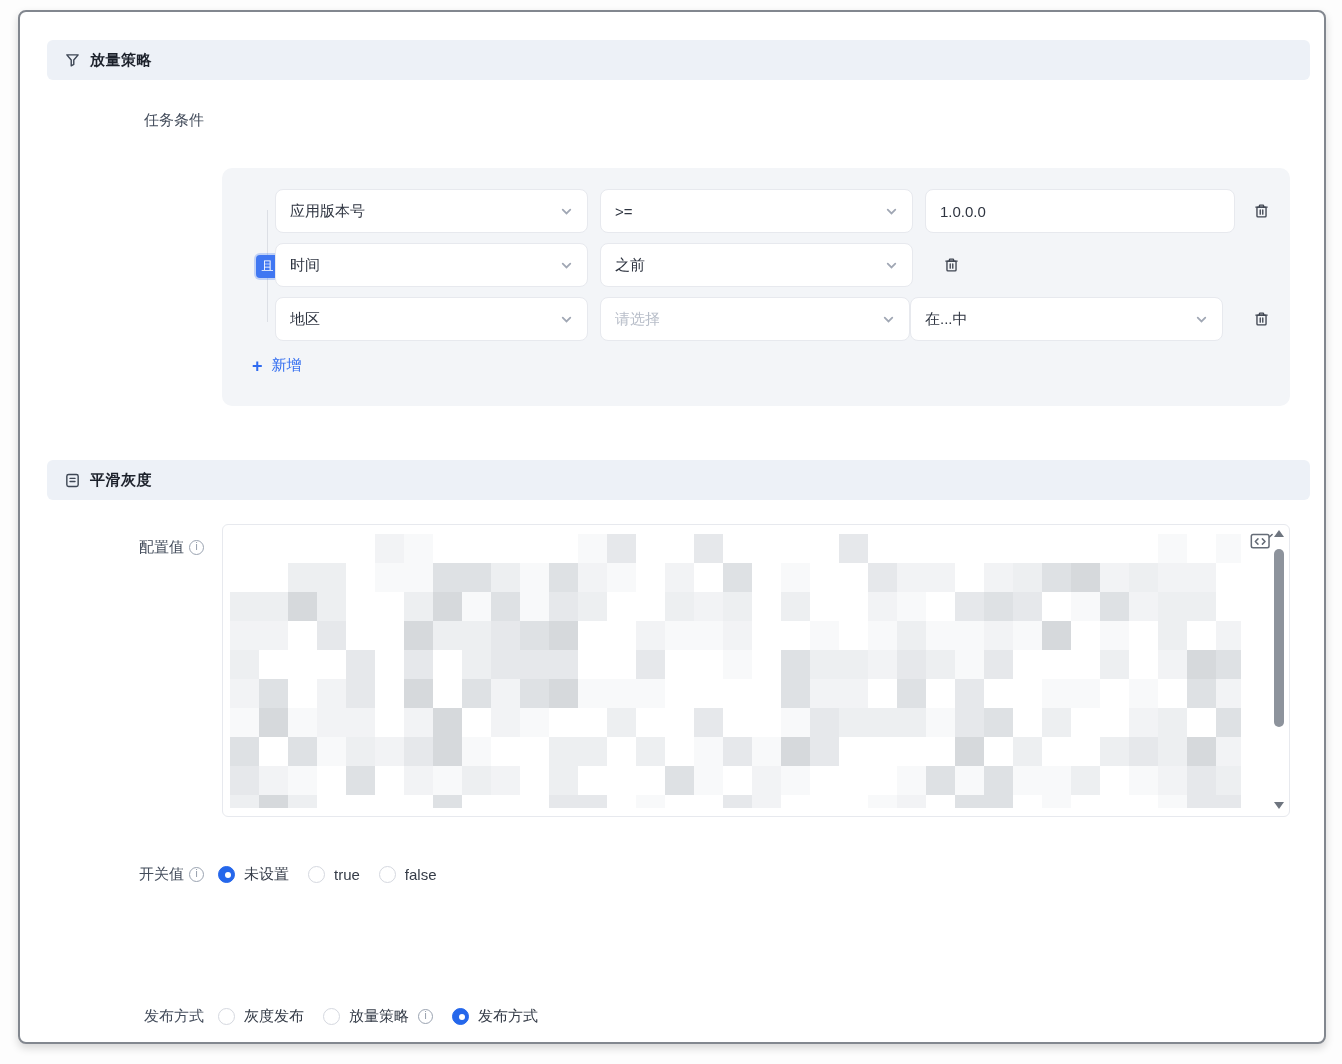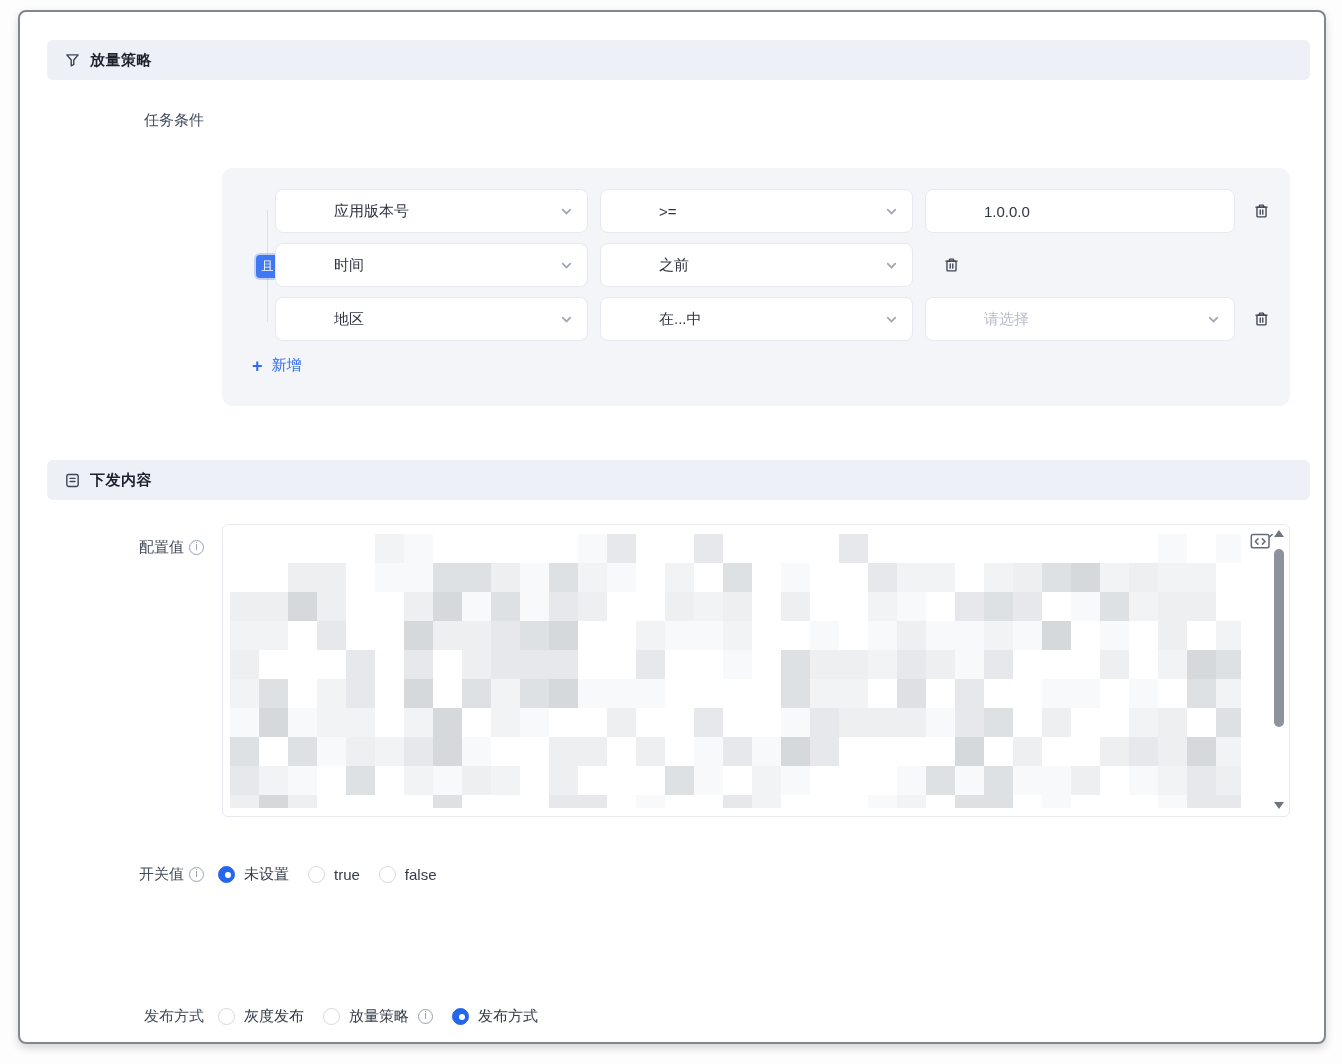--- a/index.html
+++ b/index.html
@@ -29,21 +29,21 @@
     display:inline-flex; align-items:center; justify-content:center;
     font-size:10px; color:#8a93a3; font-style:normal; line-height:1;
   }
 
   
   .ctrl {
     height:44px; background:#fff; border:1px solid #e7e9ee; border-radius:8px;
     display:flex; align-items:center; padding:0 14px; font-size:15px; color:#2f3541;
     position:relative;
   }
-  .ctrl .val { flex:1; white-space:nowrap; overflow:hidden;margin-left:44px; }
+  .ctrl .val { flex:1; white-space:nowrap; overflow:hidden; }
   .ctrl .ph { color:#b8bec9; }
   .chev { display:flex; align-items:center; color:#a0a7b4; }
 
   .task-select { position:absolute; left:198px; top:87px; width:247px; height:42px;
     background:#fff; border:1px solid #e7e9ee; border-radius:8px;
     display:flex; align-items:center; padding:0 14px; font-size:15px; color:#2f3541; }
   .task-label { top:87px; height:42px; }
 
   
   .cond-panel {
@@ -194,30 +194,30 @@
 
       <div class="cond-row">
         <div class="ctrl c-field">
           <span class="val">地区</span>
           <span class="chev">
               <svg width="13" height="13" viewBox="0 0 12 12" fill="none" stroke="currentColor" stroke-width="1.6" stroke-linecap="round">
                 <polyline points="2.5,4.2 6,7.8 9.5,4.2"></polyline>
               </svg>
             </span>
         </div>
-        <div class="ctrl c-op">
-          <span class="val">在...中</span>
+        <div class="ctrl c-val">
+          <span class="val ph">请选择</span>
           <span class="chev">
               <svg width="13" height="13" viewBox="0 0 12 12" fill="none" stroke="currentColor" stroke-width="1.6" stroke-linecap="round">
                 <polyline points="2.5,4.2 6,7.8 9.5,4.2"></polyline>
               </svg>
             </span>
         </div>
-        <div class="ctrl c-val">
-          <span class="val ph">请选择</span>
+        <div class="ctrl c-op">
+          <span class="val">在...中</span>
           <span class="chev">
               <svg width="13" height="13" viewBox="0 0 12 12" fill="none" stroke="currentColor" stroke-width="1.6" stroke-linecap="round">
                 <polyline points="2.5,4.2 6,7.8 9.5,4.2"></polyline>
               </svg>
             </span>
         </div>
         <button class="trash-btn">
           <svg width="17" height="18" viewBox="0 0 24 24" fill="none" stroke="currentColor" stroke-width="1.9" stroke-linecap="round" stroke-linejoin="round">
               <path d="M4 6.5h16"></path>
               <path d="M9 6.5V4.8A1 1 0 0 1 10 3.8h4a1 1 0 0 1 1 1v1.7"></path>
@@ -236,21 +236,21 @@
   </div>
 
   <div class="strip" style="top:448px">
     <span class="ticon">
       <svg width="17" height="17" viewBox="0 0 24 24" fill="none" stroke="currentColor" stroke-width="2" stroke-linecap="round">
           <rect x="4" y="3.5" width="16" height="17" rx="2.5"></rect>
           <path d="M8.5 9h7"></path>
           <path d="M8.5 13.5h7"></path>
         </svg>
     </span>
-    <span class="ttext">下发内容</span>
+    <span class="ttext">平滑灰度</span>
   </div>
 
   <div class="flabel" style="top:524px; height:22px;">
     <span>配置值</span>
     <span class="info-i">i</span>
   </div>
 
   <div class="editor">
     <div class="mosaic" id="mosaic">
         <div style="background: rgb(255, 255, 255);"></div>

